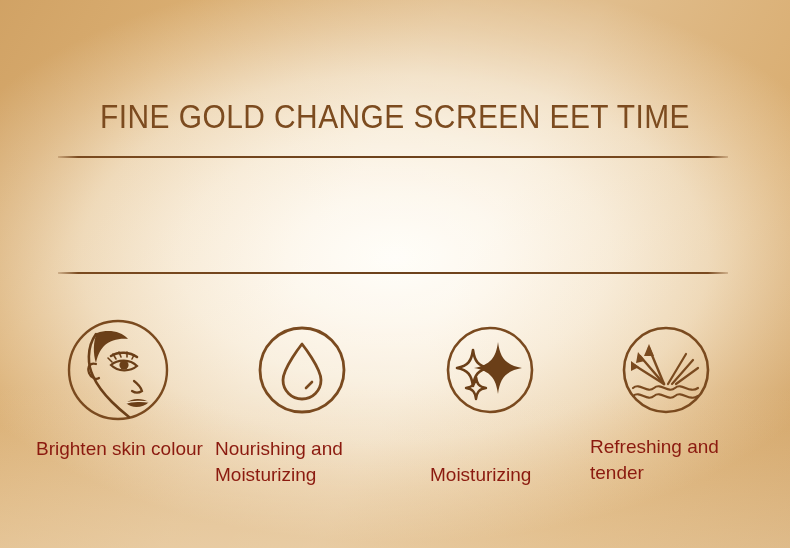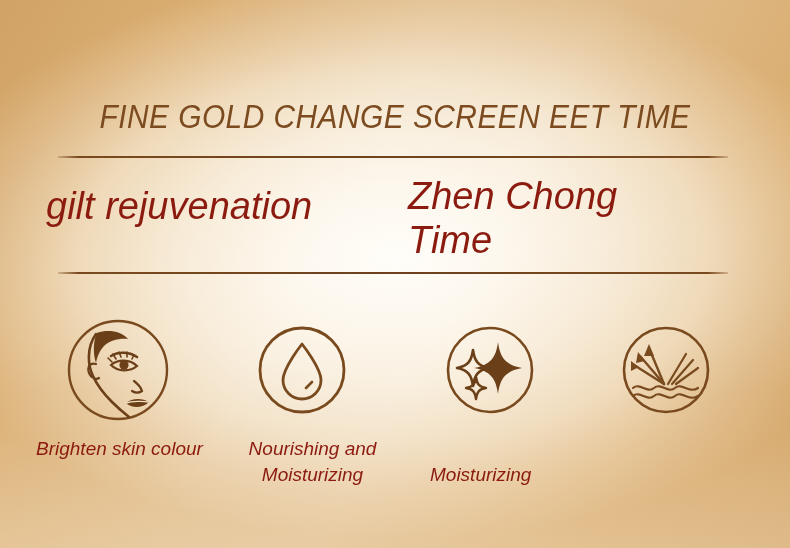--- a/index.html
+++ b/index.html
@@ -46,21 +46,20 @@
     position: absolute;
     left: 0; right: 0; bottom: 0;
     height: 160px;
     background: linear-gradient(to bottom, rgba(246,228,200,0) 0%, rgba(247,231,205,0.35) 100%);
     pointer-events: none;
   }
 
   .content {
     position: absolute;
     inset: 0;
-    font-style: italic;
   }
 
   .title {
     position: absolute;
     left: 0;
     right: 0;
     top: 96px;
     text-align: center;
     color: #7c4b1f;
     font-size: 34px;
@@ -137,21 +136,21 @@
   }
   .feature-label {
     position: absolute;
     color: #8b1a0f;
     font-size: 19px;
     line-height: 26px;
     font-weight: 400;
   }
 
   .lbl-0 { left: 36px;  top: 4px;  width: 180px; }
-  .lbl-1 { left: 215px; top: 4px;  width: 195px; text-align: center; }
+  .lbl-1 { left: 215px; top: 4px;  width: 195px; }
   .lbl-2 { left: 430px; top: 30px; width: 170px; font-size: 19px; }
   .lbl-3 { left: 590px; top: 2px;  width: 185px; }
 
   .ico-0 { left: 66px; top: 6px; }
   .ico-1 { left: 250px; top: 6px; }
   .ico-2 { left: 438px; top: 6px; }
   .ico-3 { left: 614px; top: 6px; }
 </style>
 </head>
 <body>
@@ -159,24 +158,20 @@
 <div class="banner">
   <div class="sheen"></div>
   <div class="vignette-bottom"></div>
 
   <div class="content">
 
     <div class="title">FINE GOLD CHANGE SCREEN EET TIME</div>
 
     <div class="rule rule-top"></div>
 
-    <div class="subtitle-row">
-      <div class="subtitle subtitle-left">gilt rejuvenation</div>
-      <div class="subtitle subtitle-right">Zhen Chong Time</div>
-    </div>
 
     <div class="rule rule-bottom"></div>
 
     <div class="features">
 
       <div class="feature-icon ico-0">
         <svg viewBox="0 0 104 104" xmlns="http://www.w3.org/2000/svg">
           <circle cx="52" cy="52" r="49" fill="none" stroke="#7a4a1f" stroke-width="2.4"></circle>
           <path d="M30 16 C20 30 22 48 27 58 C31 67 38 76 46 84 C52 90 58 95 63 99" fill="none" stroke="#6b3f18" stroke-width="2.6" stroke-linecap="round"></path>
           <path d="M31 15 C42 11 55 13 62 21 C54 20 44 22 38 28 C34 32 31 39 30 45
@@ -233,16 +228,17 @@
           </g>
         </svg>
       </div>
 
     </div>
 
     <div class="labels">
       <div class="feature-label lbl-0">Brighten skin colour</div>
       <div class="feature-label lbl-1">Nourishing and Moisturizing</div>
       <div class="feature-label lbl-2">Moisturizing</div>
+      <div class="feature-label lbl-3">Refreshing and tender</div>
     </div>
 
   </div>
 </div>
 
 </body></html>

